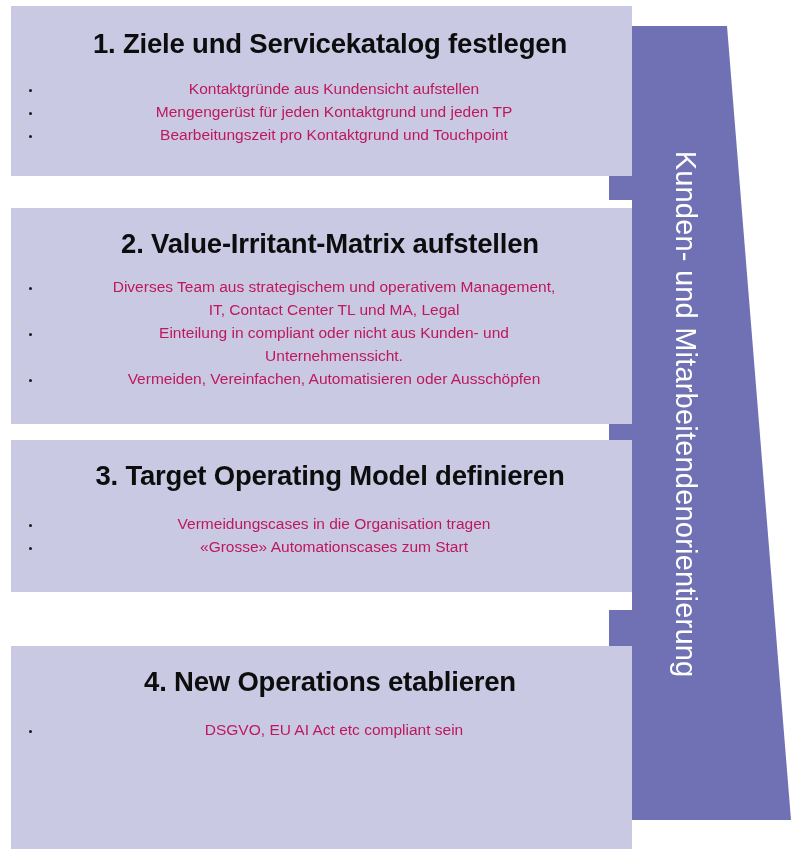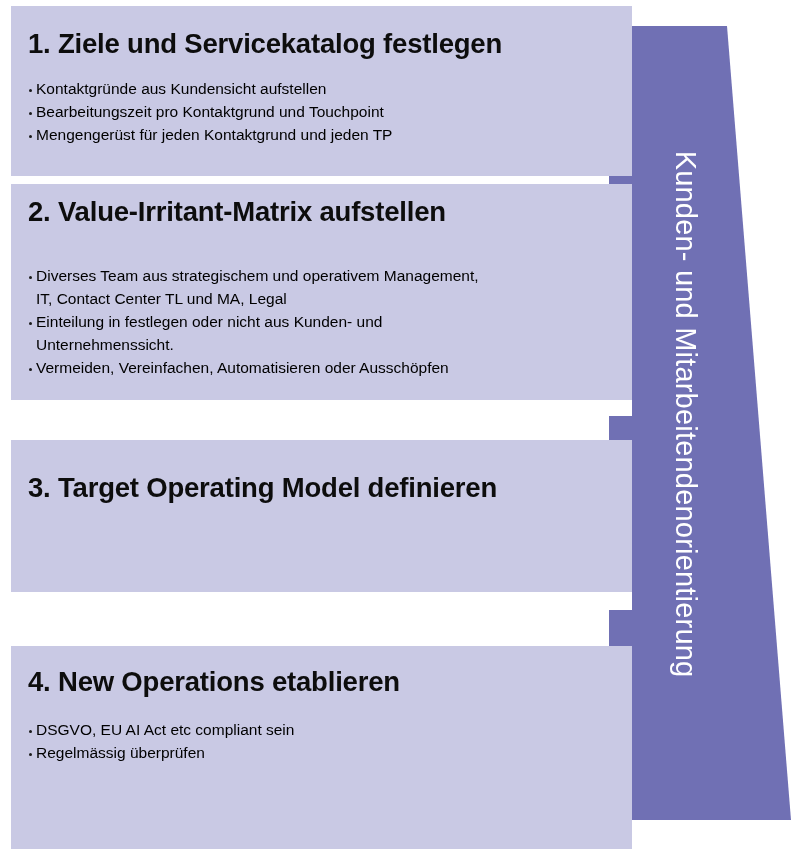--- a/index.html
+++ b/index.html
@@ -31,40 +31,41 @@
       letter-spacing: 0.2px;
       line-height: 1;
     }
     .step {
       position: absolute;
       left: 11px;
       width: 621px;
       background: #c9c9e4;
       box-sizing: border-box;
       padding-left: 17px;
+      text-align: center;
     }
     .step-title {
       font-size: 27.5px;
       font-weight: bold;
       color: #0d0d0d;
       margin: 0;
       line-height: 32px;
       letter-spacing: -0.2px;
     }
     .bullets {
       list-style: none;
       margin: 0;
       padding: 0;
     }
     .bullets li {
       position: relative;
       padding-left: 8px;
       font-size: 15.5px;
       line-height: 23px;
-      color: #000000;
+      color: #be185d;
     }
     .bullets li::before {
       content: "";
       position: absolute;
       left: 1px;
       top: 12px;
       width: 3px;
       height: 3px;
       border-radius: 50%;
       background: #1a1a1a;
@@ -79,47 +80,48 @@
   <rect x="609" y="416" width="30" height="24" fill="#7070b4"></rect>
   <rect x="609" y="610" width="30" height="36" fill="#7070b4"></rect>
 </svg>
 
 <div class="band-label">Kunden- und Mitarbeitendenorientierung</div>
 
 <section class="step" style="top:6px; height:170px; padding-top:22px;">
   <h2 class="step-title">1. Ziele und Servicekatalog festlegen</h2>
   <ul class="bullets" style="margin-top:17px;">
     <li>Kontaktgründe aus Kundensicht aufstellen</li>
+    <li>Mengengerüst für jeden Kontaktgrund und jeden TP</li>
     <li>Bearbeitungszeit pro Kontaktgrund und Touchpoint</li>
-    <li>Mengengerüst für jeden Kontaktgrund und jeden TP</li>
   </ul>
 </section>
 
-<section class="step" style="top:184px; height:216px; padding-top:12px;">
+<section class="step" style="top:208px; height:216px; padding-top:20px;">
   <h2 class="step-title">2. Value-Irritant-Matrix aufstellen</h2>
-  <ul class="bullets" style="margin-top:36px;">
+  <ul class="bullets" style="margin-top:15px;">
     <li>
       <span>Diverses Team aus strategischem und operativem Management,</span><br>
       <span>IT, Contact Center TL und MA, Legal</span>
     </li>
     <li>
-      <span>Einteilung in festlegen oder nicht aus Kunden- und</span><br>
+      <span>Einteilung in compliant oder nicht aus Kunden- und</span><br>
       <span>Unternehmenssicht.</span>
     </li>
     <li>
       <span>Vermeiden, Vereinfachen, Automatisieren oder Ausschöpfen</span>
     </li>
   </ul>
 </section>
 
-<section class="step" style="top:440px; height:152px; padding-top:32px;">
+<section class="step" style="top:440px; height:152px; padding-top:20px;">
   <h2 class="step-title">3. Target Operating Model definieren</h2>
   <ul class="bullets" style="margin-top:20px;">
+    <li>Vermeidungscases in die Organisation tragen</li>
+    <li>«Grosse» Automationscases zum Start</li>
   </ul>
 </section>
 
 <section class="step" style="top:646px; height:222px; padding-top:20px;">
   <h2 class="step-title">4. New Operations etablieren</h2>
   <ul class="bullets" style="margin-top:20px;">
     <li>DSGVO, EU AI Act etc compliant sein</li>
-    <li>Regelmässig überprüfen</li>
   </ul>
 </section>
 
 </body></html>

